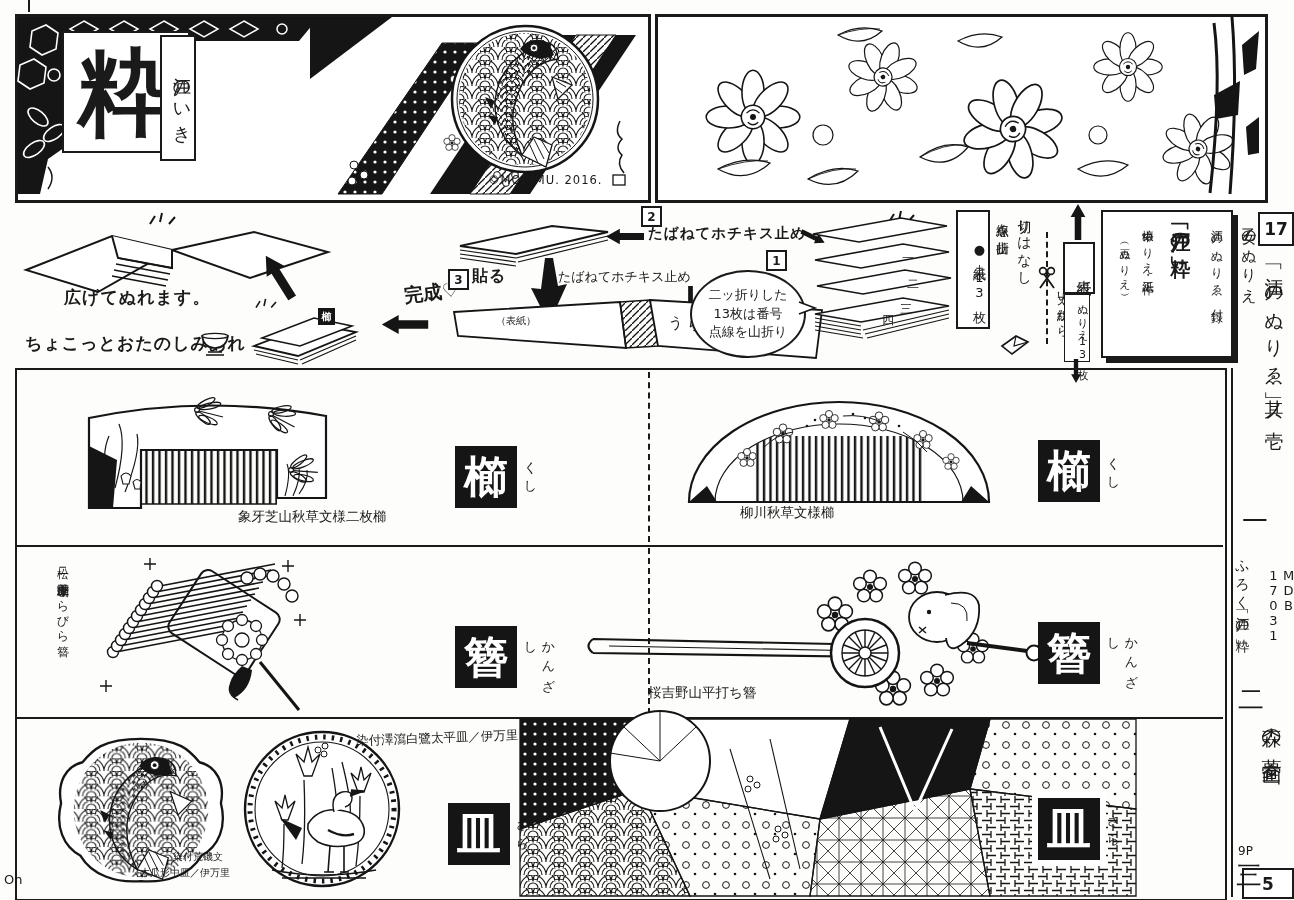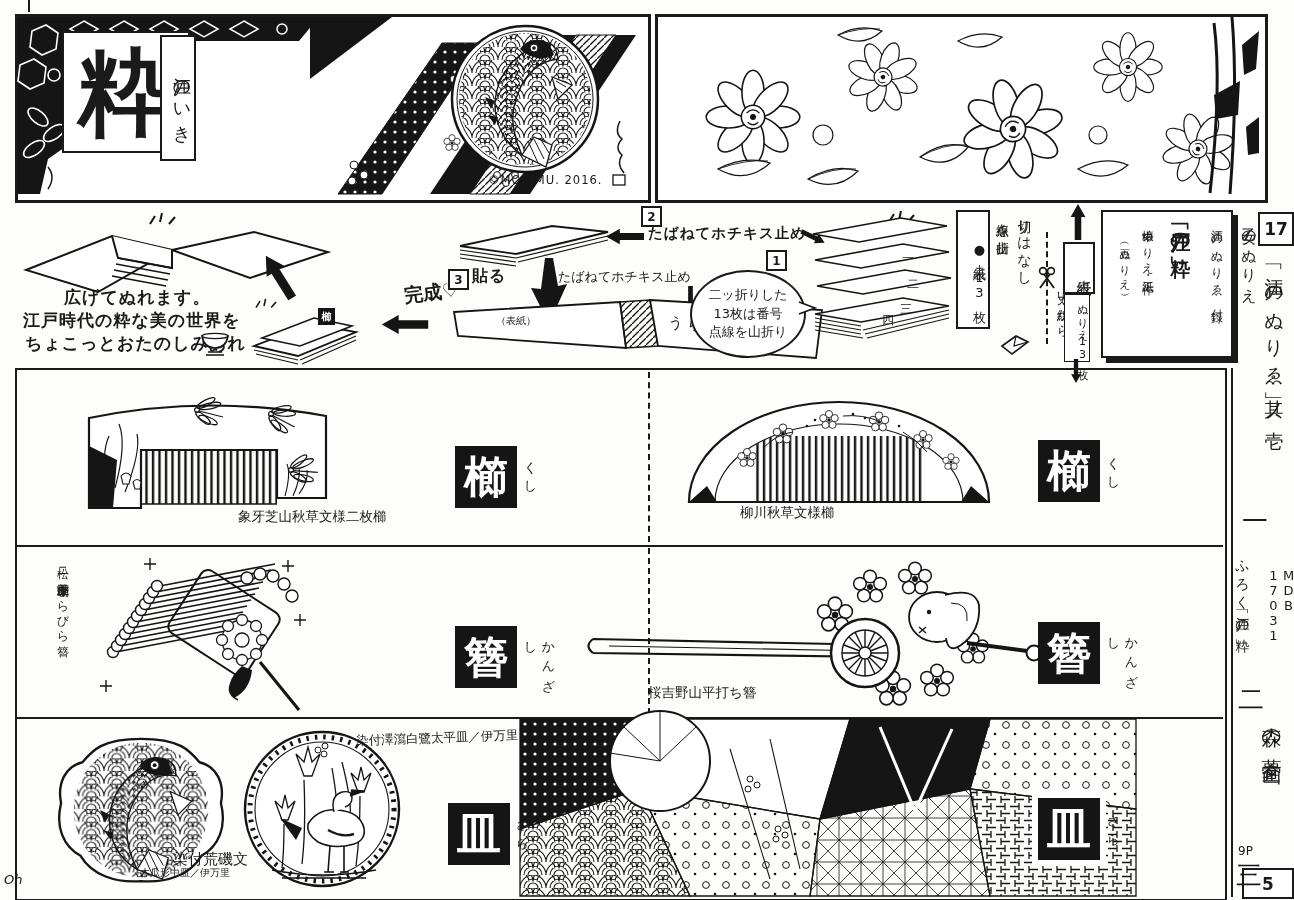--- a/index.html
+++ b/index.html
@@ -210,21 +210,20 @@
 <svg class="a" style="left:22px;top:212px" width="310" height="84" viewBox="0 0 310 84">
   <use href="#spark" transform="translate(128,0)"></use>
   <g fill="#fff" stroke="#151515" stroke-width="2">
     <polygon points="4,58 90,24 150,38 76,80"></polygon>
     <polygon points="150,38 232,20 306,40 228,66"></polygon>
     <path d="M90,24 L96,46 L150,56 L150,38" fill="#fff"></path>
   </g>
   <path d="M96,46 L150,56 M94,52 L148,62 M92,58 L146,68 M90,64 L144,74" stroke="#151515" fill="none" stroke-width="1.4"></path>
 </svg>
 <div class="a hand" style="left:64px;top:286px">広げてぬれます。</div>
-<div class="a hand" style="left:23px;top:309px">江戸時代の粋な美の世界を</div>
 <div class="a hand" style="left:25px;top:332px">ちょこっとおたのしみあれ</div>
 <svg class="a" style="left:198px;top:330px" width="36" height="26" viewBox="0 0 36 26">
   <path d="M4,6 h26 q-2,12 -13,12 q-11,0 -13,-12 z" fill="#fff" stroke="#151515" stroke-width="1.6"></path>
   <ellipse cx="17" cy="6" rx="13" ry="2.6" fill="#fff" stroke="#151515" stroke-width="1.2"></ellipse>
   <path d="M10,22 h14 M8,25 h18" stroke="#151515" stroke-width="1.6"></path>
 </svg>
 
 <svg class="a" style="left:246px;top:298px" width="112" height="66" viewBox="0 0 112 66">
   <use href="#spark" transform="translate(10,0) scale(0.8)"></use>
   <polygon points="8,48 66,26 110,34 52,58" fill="#fff" stroke="#151515" stroke-width="1.8"></polygon>
@@ -491,21 +490,21 @@
       </g>
   <path d="M118,28 C88,30 62,52 58,84 C56,108 66,128 86,140 C74,116 72,96 80,76 C90,52 106,40 126,44 C126,36 122,30 118,28 Z" fill="url(#scales)" stroke="#151515" stroke-width="1.5"></path>
   <path d="M118,28 C108,22 94,24 88,34 C98,44 112,46 122,42 Z" fill="#151515"></path>
   <circle cx="104" cy="33" r="4.5" fill="#fff" stroke="#151515"></circle>
       <circle cx="104" cy="33" r="2" fill="#151515"></circle>
   <path d="M86,140 L112,150 L118,128 L98,120 Z" fill="#fff" stroke="#151515" stroke-width="1.3"></path>
   <path d="M92,124 L102,146 M98,122 L108,142 M104,121 L113,136" stroke="#151515" stroke-width="1" fill="none"></path>
   <path d="M120,60 L142,70 L128,84 Z" fill="#fff" stroke="#151515" stroke-width="1.2"></path>
   <path d="M58,84 l-10,-5 l5,13 z M62,102 l-10,-2 l7,10 z" fill="#151515"></path>
 </svg>
-<div class="a cap" style="left:173px;top:850px;font-size:15px">染付荒磯文</div>
+<div class="a cap" style="left:173px;top:850px;font-size:10px">染付荒磯文</div>
 <div class="a cap" style="left:140px;top:866px;font-size:10px">木瓜形中皿／伊万里</div>
 
 <svg class="a" style="left:238px;top:728px" width="168" height="162" viewBox="0 0 168 162">
   <circle cx="84" cy="81" r="77" fill="#fff" stroke="#151515" stroke-width="2.4"></circle>
   <circle cx="84" cy="81" r="72" fill="none" stroke="#151515" stroke-width="5" stroke-dasharray="2.5 6"></circle>
   <circle cx="84" cy="81" r="67" fill="none" stroke="#151515" stroke-width="1.1"></circle>
   <g fill="#fff" stroke="#151515" stroke-width="1.3">
     <path d="M66,48 l-8,-22 l8,8 l4,-15 l4,15 l8,-8 l-8,22 z"></path>
     <path d="M120,64 l-7,-19 l7,7 l3,-13 l3,13 l7,-7 l-7,19 z"></path>
     <path d="M44,92 l-7,-19 l7,7 l3,-13 l3,13 l7,-7 l-7,19 z"></path>
@@ -548,15 +547,15 @@
         <circle cx="228" cy="70" r="3"></circle>
         <circle cx="258" cy="110" r="3"></circle>
         <circle cx="265" cy="116" r="3"></circle>
         <circle cx="256" cy="120" r="3"></circle>
       </g>
   <path d="M360,8 L395,92 L432,10" stroke="#fff" stroke-width="3" fill="none"></path>
 </svg>
 <div class="a stamp" style="left:1038px;top:798px;box-shadow:0 0 0 6px #fff">皿</div>
 <div class="a vu kana" style="left:1104px;top:806px;height:40px">さら</div>
 
-<div class="a" style="left:4px;top:872px;font-size:13px;font-style:italic">Oh</div>
+<div class="a" style="left:4px;top:872px;font-size:13px;">Oh</div>
 
 </div>
 
 </body></html>

